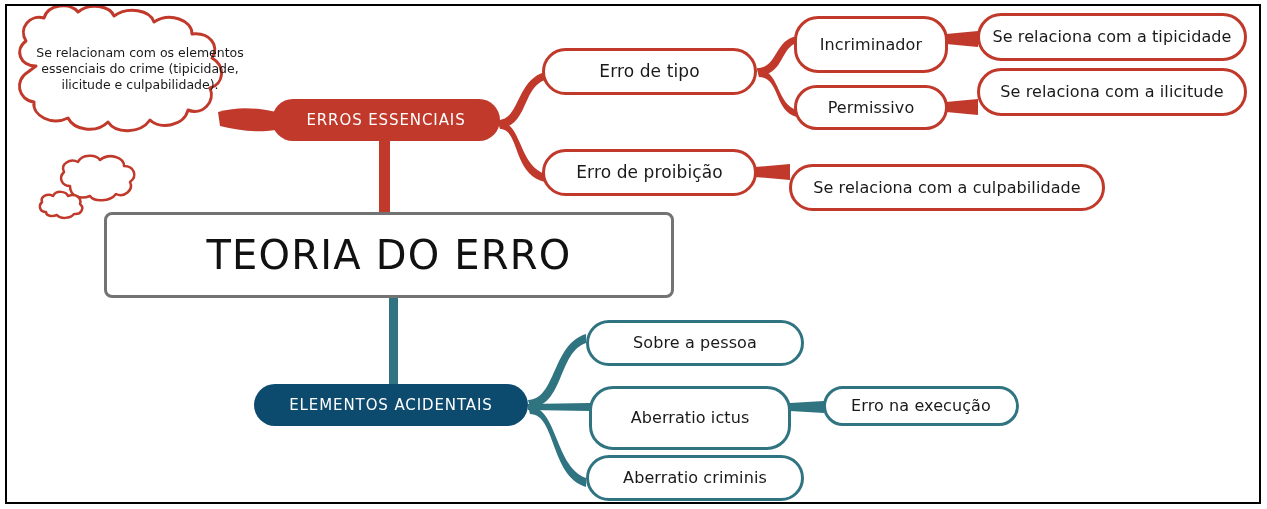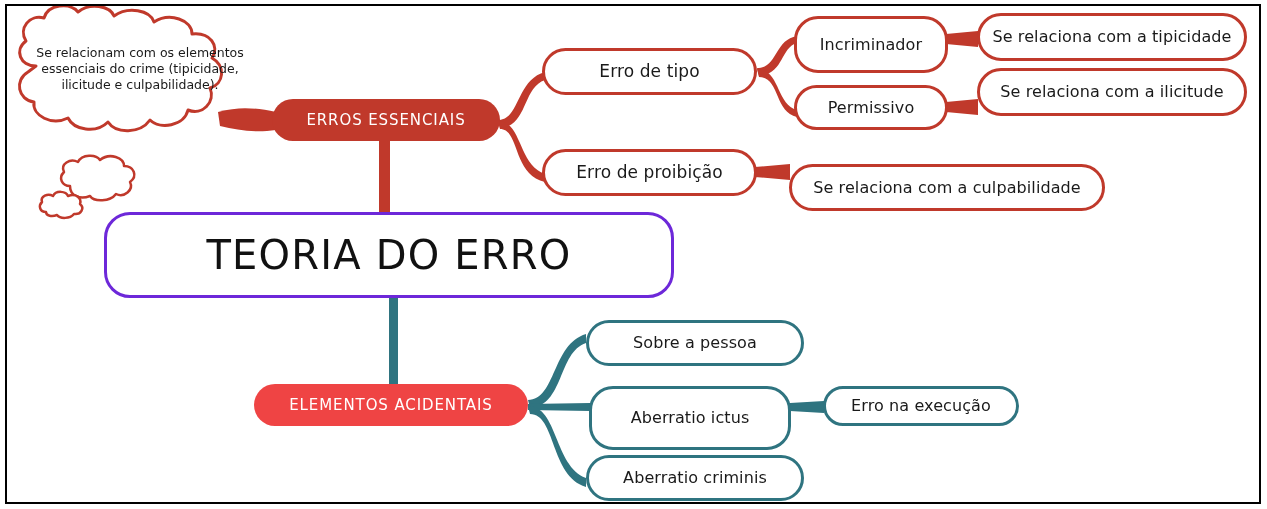--- a/index.html
+++ b/index.html
@@ -59,27 +59,27 @@
 
   
   .pill {
     border-radius: 22px;
     color: #ffffff;
     font-family: "DejaVu Sans", sans-serif;
     letter-spacing: .9px;
     font-size: 15px;
   }
   .pill.red  { background: #C0392B; }
-  .pill.teal { background: #ef4444; }
+  .pill.teal { background: #0c4a6e; }
 
   
   #node-root {
     background: #ffffff;
-    border: 3px solid #6d28d9;
-    border-radius: 26px;
+    border: 3px solid #737373;
+    border-radius: 8px;
     font-size: 40px;
     letter-spacing: 1.2px;
     color: #111111;
     font-family: "DejaVu Sans", sans-serif;
   }
 
   
   #bubble-text {
     position: absolute;
     left: 28px;

